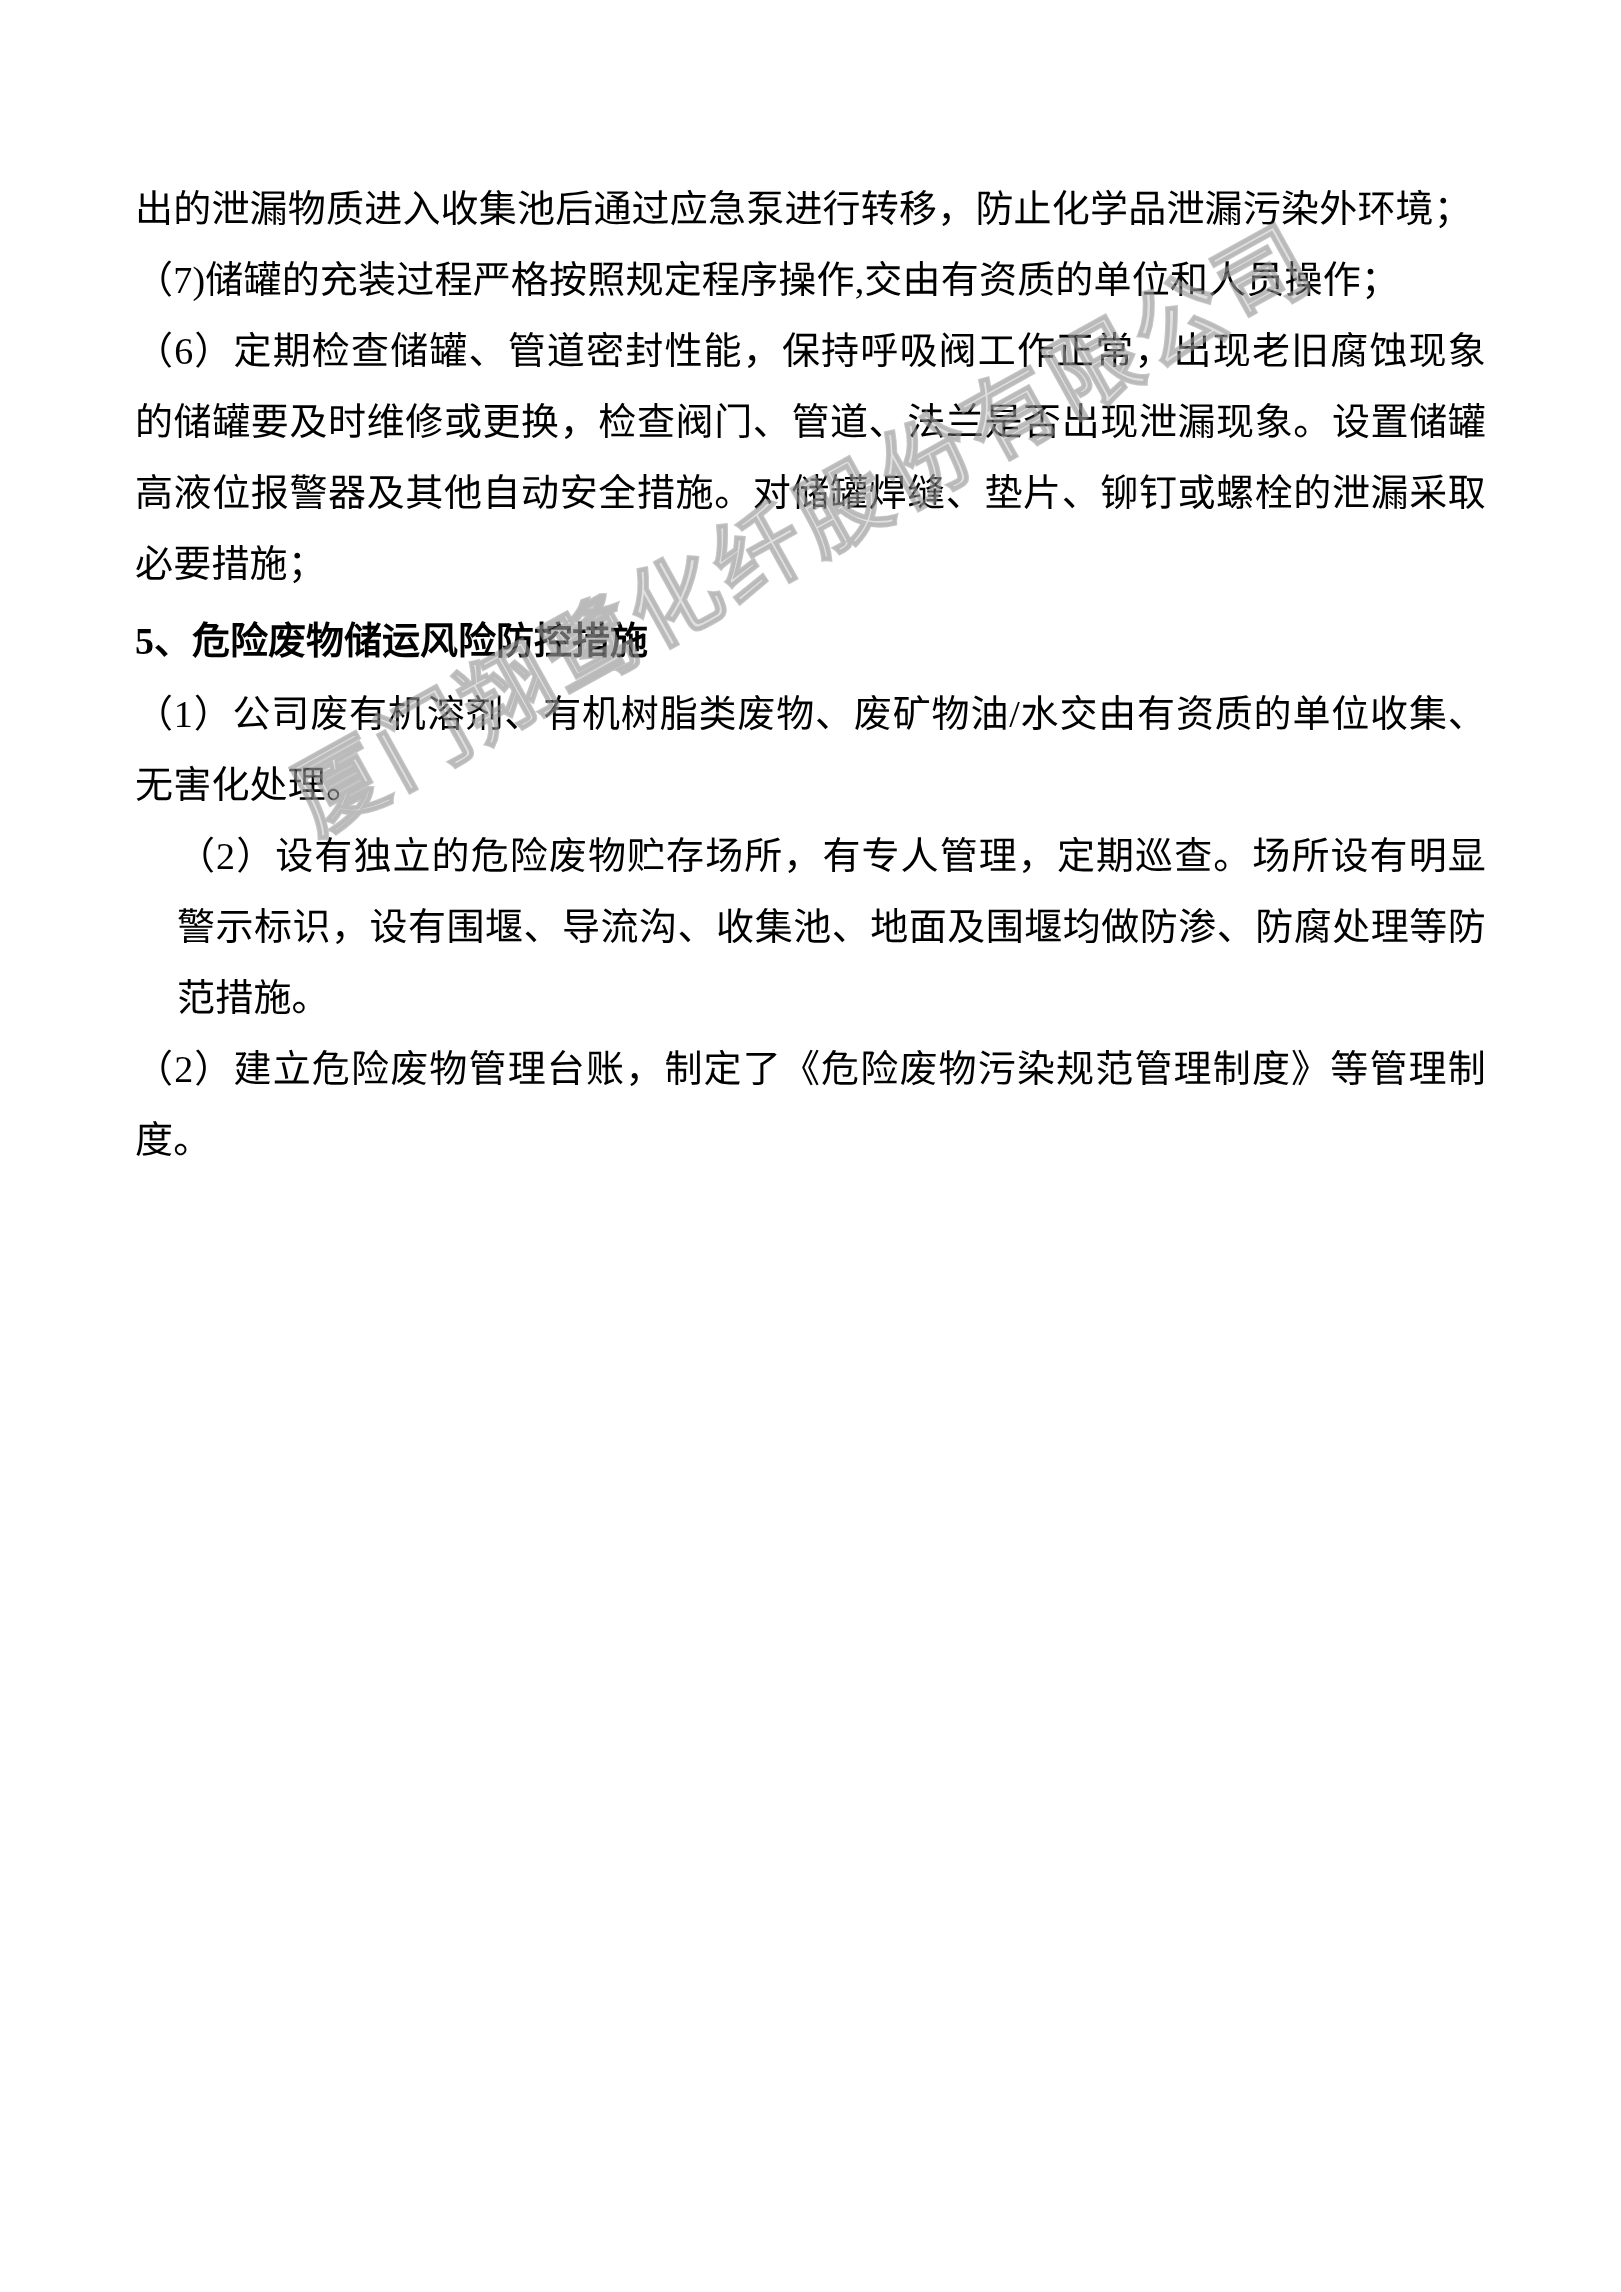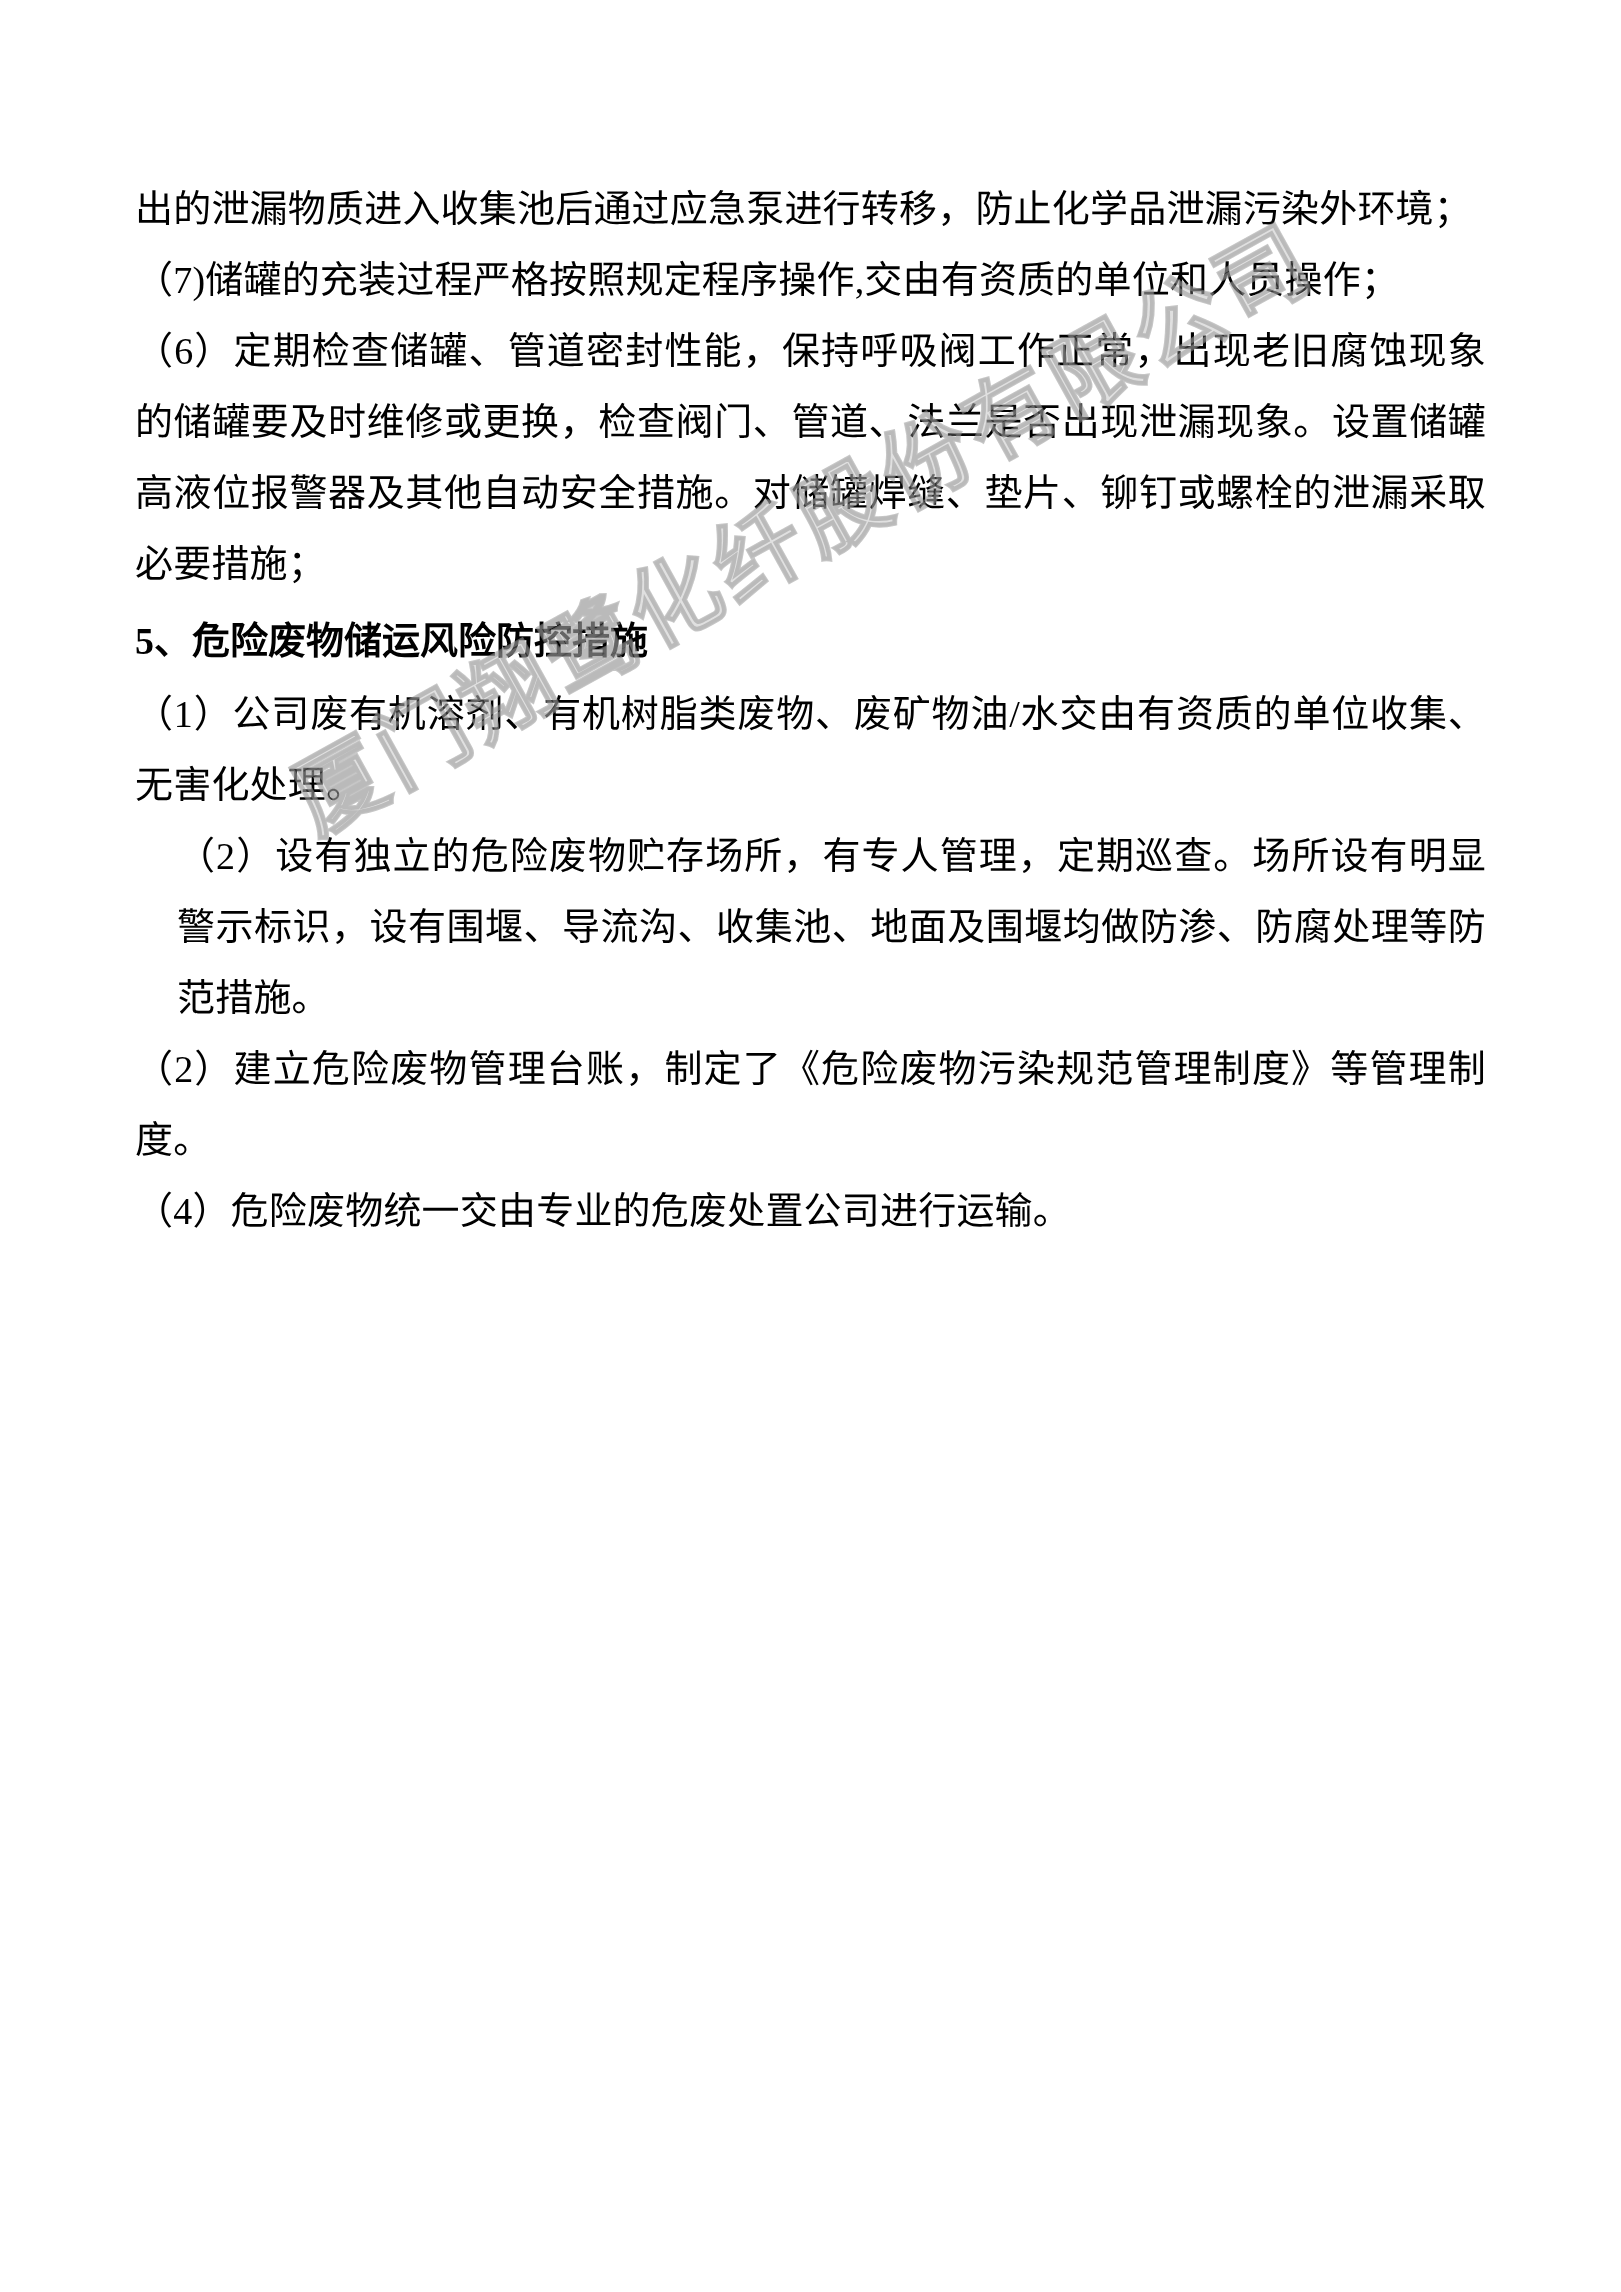--- a/index.html
+++ b/index.html
@@ -95,21 +95,20 @@
     <p class="para indent2" style="text-indent: 0px;">（6）定期检查储罐、管道密封性能，保持呼吸阀工作正常，出现老旧腐蚀现象的储罐要及时维修或更换，检查阀门、管道、法兰是否出现泄漏现象。设置储罐高液位报警器及其他自动安全措施。对储罐焊缝、垫片、铆钉或螺栓的泄漏采取必要措施；</p>
 
     <h2 class="heading">5、危险废物储运风险防控措施</h2>
 
     <p class="para indent2" style="text-indent: 0px;">（1）公司废有机溶剂、有机树脂类废物、废矿物油/水交由有资质的单位收集、无害化处理。</p>
 
     <p class="para indent2" style="text-indent: 0px; margin-left: 42px;">（2）设有独立的危险废物贮存场所，有专人管理，定期巡查。场所设有明显警示标识，设有围堰、导流沟、收集池、地面及围堰均做防渗、防腐处理等防范措施。</p>
 
     <p class="para indent2" style="text-indent: 0px;">（2）建立危险废物管理台账，制定了《危险废物污染规范管理制度》等管理制度。</p>
 
-    <p class="para indent2" style="text-indent: 0px;">（4）危险废物统一交由专业的危废处置公司进行运输。</p>
 
   </div>
 
   <div id="watermark">
     <div class="wm-text">厦门翔鹭化纤股份有限公司</div>
   </div>
 
 </div>
 
 

